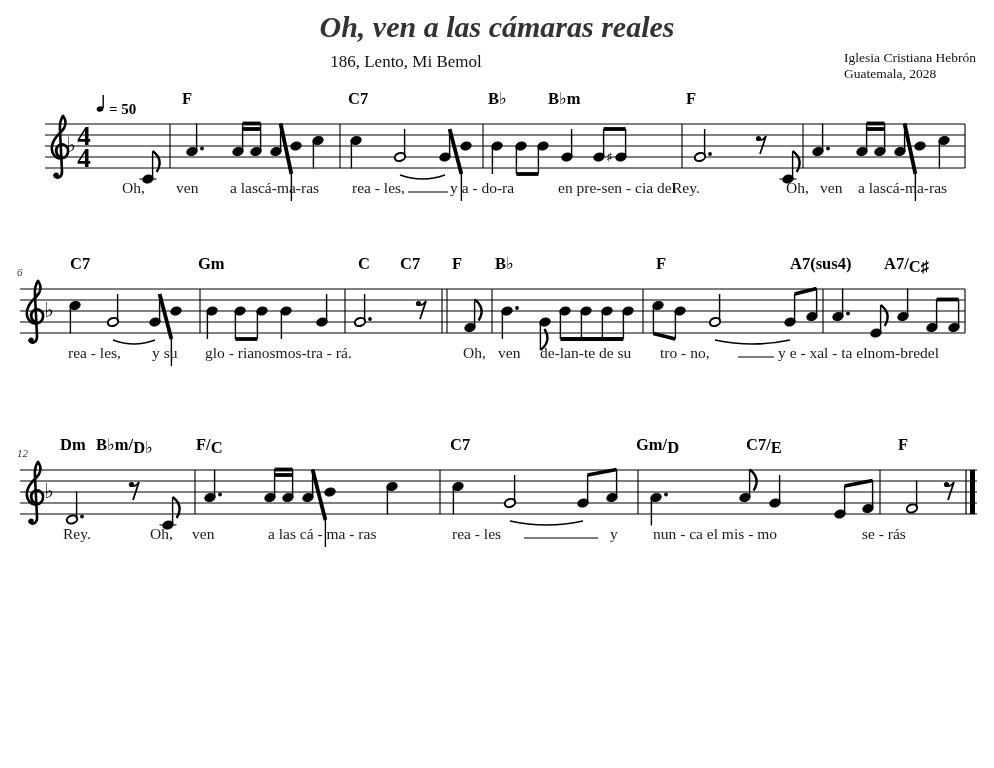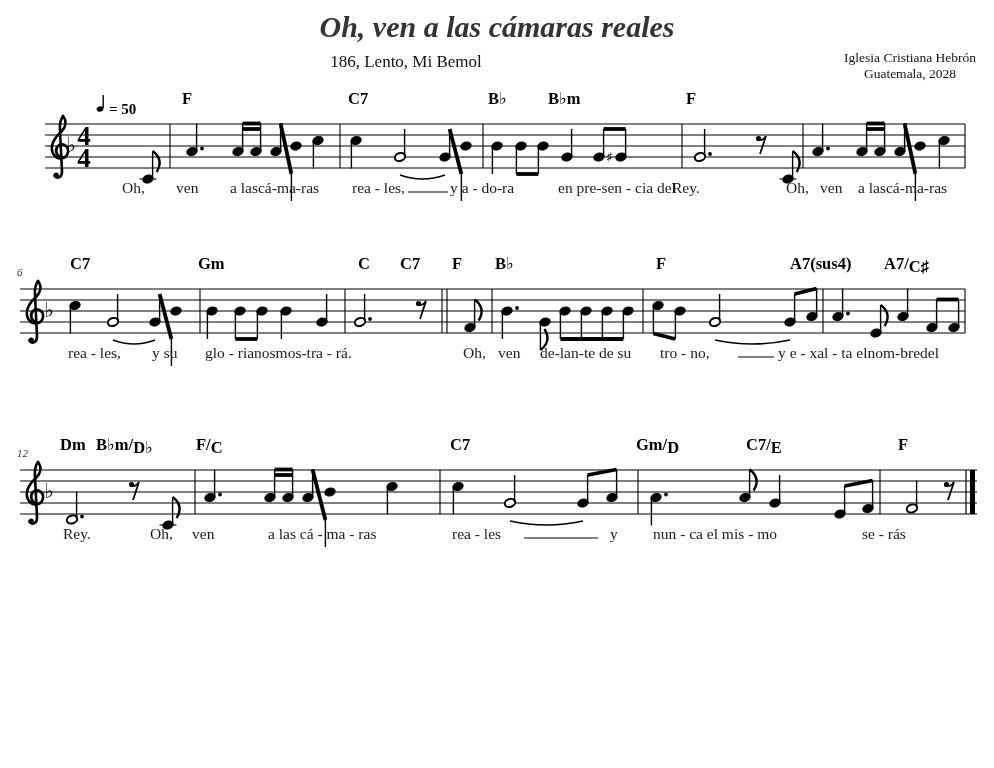--- a/index.html
+++ b/index.html
@@ -3,21 +3,21 @@
 <meta charset="utf-8">
 <style>
   html,body{margin:0;padding:0;background:#fff;}
   body{width:994px;height:768px;position:relative;overflow:hidden;
        font-family:"Liberation Serif","DejaVu Serif",serif;color:#1a1a1a;}
   .hdr{position:absolute;left:0;top:0;width:994px;}
   .title{position:absolute;left:0;top:10px;width:994px;text-align:center;
          font:italic bold 30px "Liberation Serif","DejaVu Serif",serif;color:#333;}
   .subtitle{position:absolute;left:0;top:52px;width:812px;text-align:center;
             font:17px "Liberation Serif","DejaVu Serif",serif;color:#111;}
-  .credits{position:absolute;right:18px;top:50px;text-align:center;
+  .credits{position:absolute;right:18px;top:50px;text-align:left;
            font:13.5px "Liberation Serif","DejaVu Serif",serif;color:#111;line-height:16px;}
   svg#score{position:absolute;left:0;top:0;}
   svg text{fill:#000;}
   svg text.chord{font:bold 16.5px "Liberation Serif","DejaVu Sans",serif;}
   svg text.lyric{font:15.5px "Liberation Serif","DejaVu Serif",serif;fill:#1a1a1a;}
   svg text.mnum{font:italic 11px "Liberation Serif","DejaVu Serif",serif;fill:#333;}
   svg text.tsig{font:bold 27px "Liberation Serif","DejaVu Serif",serif;}
   svg text.flat{font:21px "DejaVu Sans",sans-serif;}
   svg text.acc{font:14px "DejaVu Sans",sans-serif;}
   svg text.tempo{font:bold 15px "Liberation Serif","DejaVu Serif",serif;}

